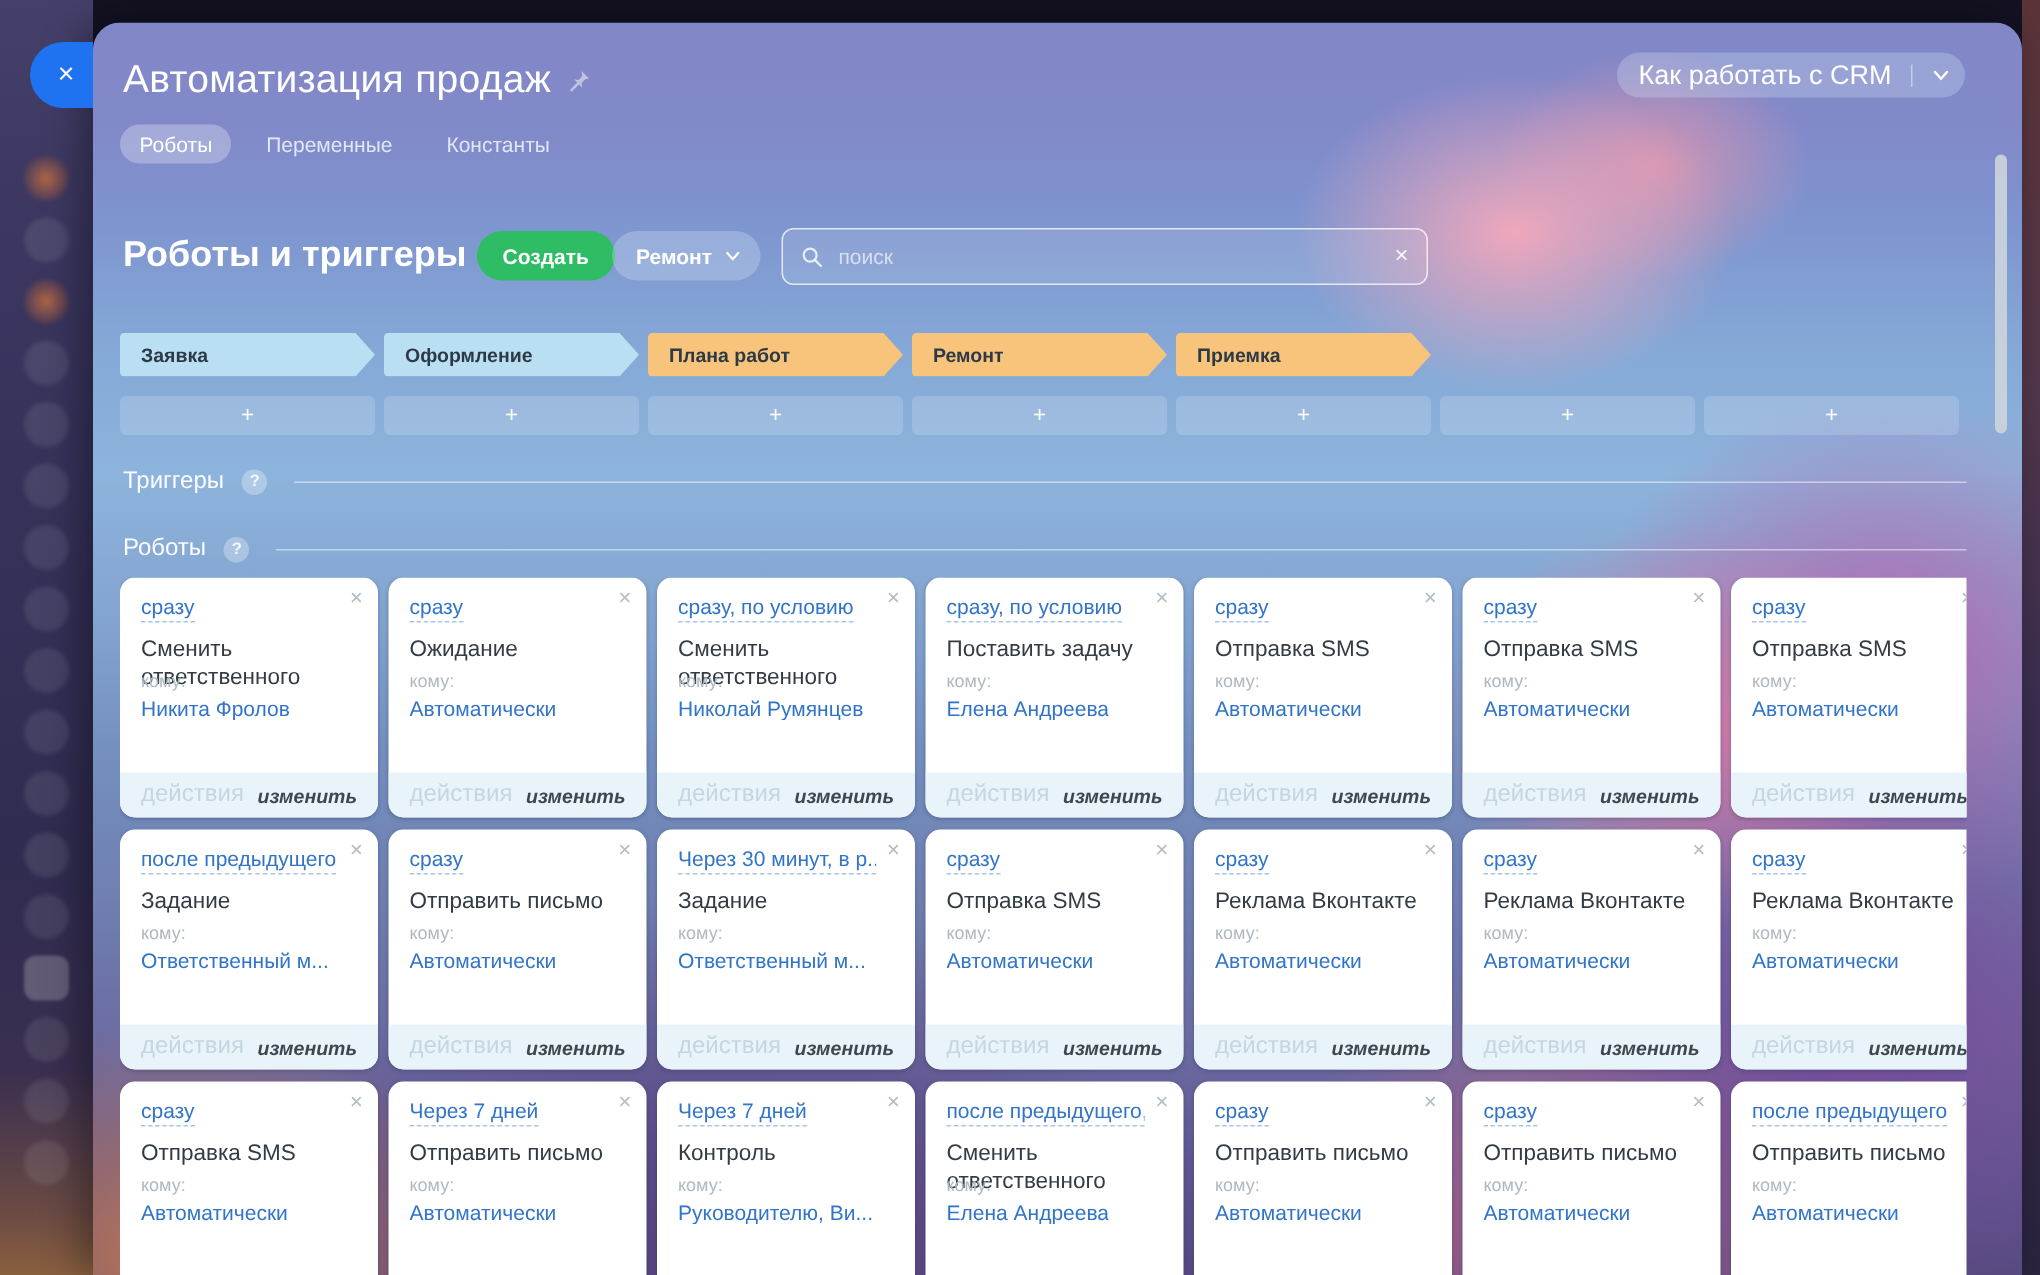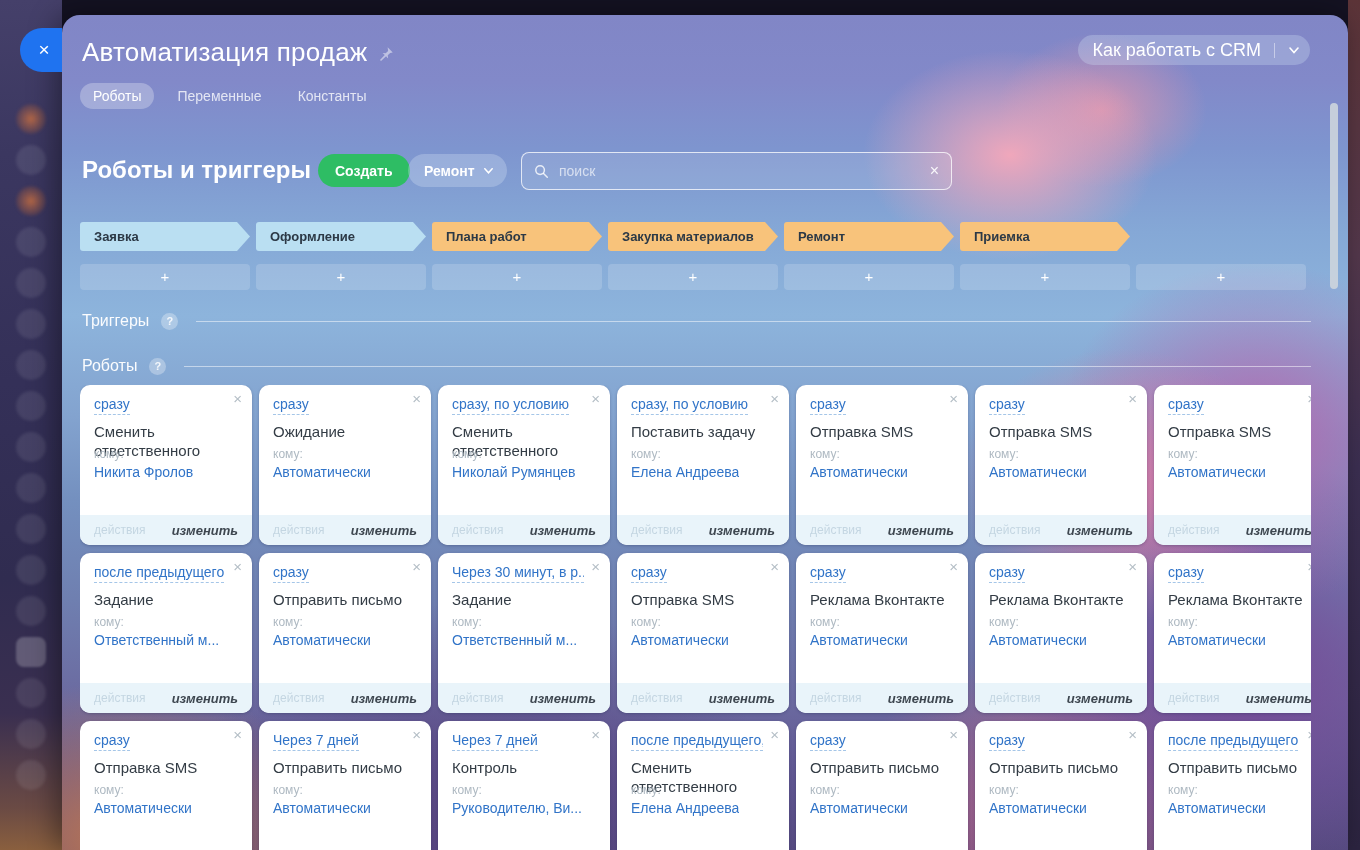--- a/index.html
+++ b/index.html
@@ -87,21 +87,21 @@
   .card{position:relative;background:#fff;border-radius:10px;box-shadow:0 1px 3px rgba(30,40,80,.30);overflow:hidden;}
   .c-x{position:absolute;top:6px;right:10px;color:#b4bec6;font-size:15px;cursor:pointer;line-height:1;}
   .c-when{display:inline-block;margin:11px 26px 0 14px;max-width:132px;white-space:nowrap;overflow:hidden;
     color:#3174c8;font-size:14px;border-bottom:1px dashed #a5c6e8;cursor:pointer;line-height:1.25;}
   .c-title{margin:3px 14px 0 14px;color:#333c45;font-size:15px;font-weight:500;line-height:1.27;max-height:40px;overflow:hidden;}
   .c-to{position:absolute;left:14px;top:62px;right:12px;}
   .c-tol{color:#aeb9c2;font-size:12px;}
   .c-tov{display:inline-block;margin-top:3px;color:#3174c8;font-size:14px;font-weight:500;cursor:pointer;white-space:nowrap;max-width:146px;overflow:hidden;}
   .c-foot{position:absolute;left:0;right:0;bottom:0;height:30px;background:#e9f4fa;
     display:flex;align-items:center;justify-content:space-between;padding:0 14px;box-sizing:border-box;}
-  .c-act{color:#c4d6e2;font-size:12px;cursor:pointer;}
+  .c-act{color:#c4d6e2;font-size:16px;cursor:pointer;}
   .c-edit{color:#3e4750;font-size:13px;font-weight:600;cursor:pointer;white-space:nowrap;font-style:italic;}
 
   
   .scroll-thumb{position:absolute;left:1330px;top:103px;width:8px;height:186px;border-radius:4px;
     background:rgba(205,213,221,.9);z-index:4;cursor:pointer;}
 
   svg{display:block;}
 </style>
 </head>
 <body>
@@ -174,21 +174,20 @@
           <line x1="10.2" y1="10.2" x2="14.2" y2="14.2" stroke="rgba(255,255,255,.8)" stroke-width="1.6" stroke-linecap="round"></line>
         </svg>
         <input type="text" placeholder="поиск" style="">
         <span class="clear">×</span>
       </div>
 
       <div class="stages">
         <span class="stage s-b">Заявка</span>
         <span class="stage s-b">Оформление</span>
         <span class="stage s-o">Плана работ</span>
-        <span class="stage s-o">Закупка материалов</span>
         <span class="stage s-o">Ремонт</span>
         <span class="stage s-o">Приемка</span>
       </div>
 
       <div class="plus-row">
         <button class="plus-btn">+</button>
         <button class="plus-btn">+</button>
         <button class="plus-btn">+</button>
         <button class="plus-btn">+</button>
         <button class="plus-btn">+</button>

